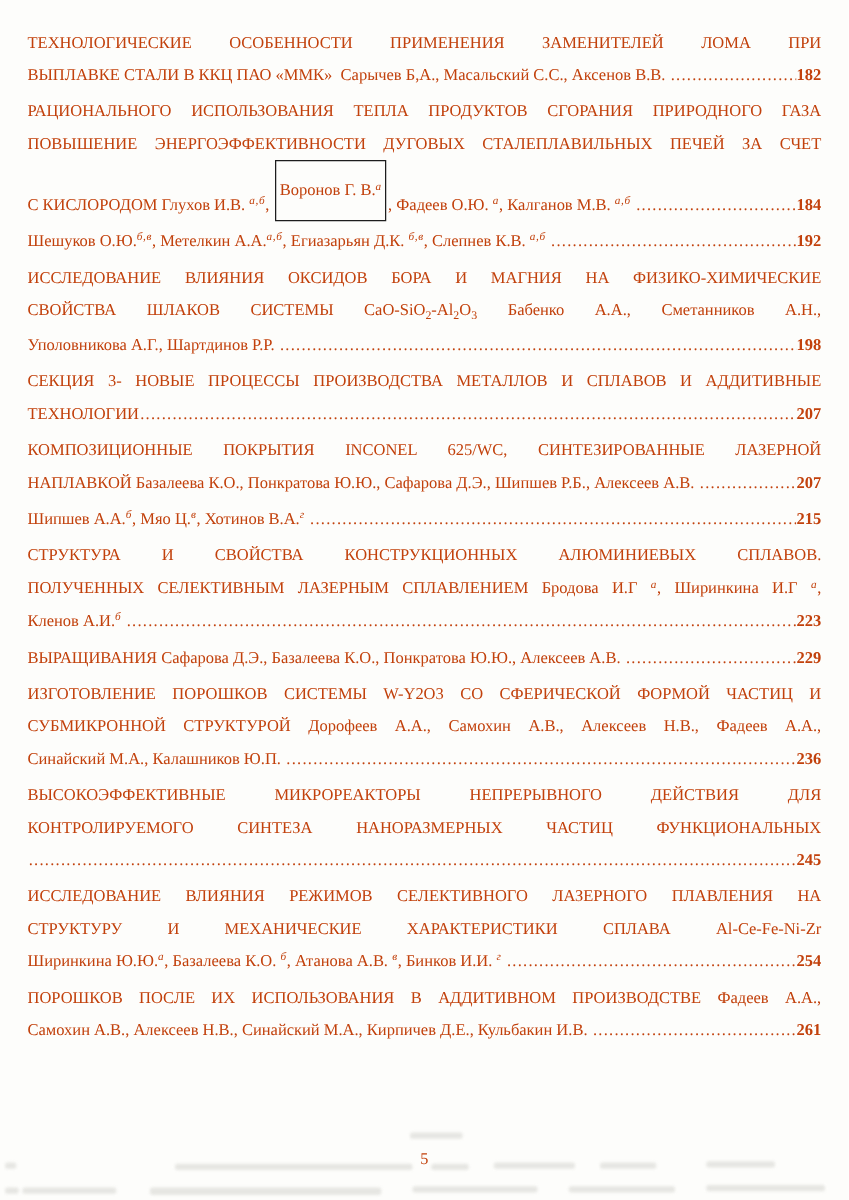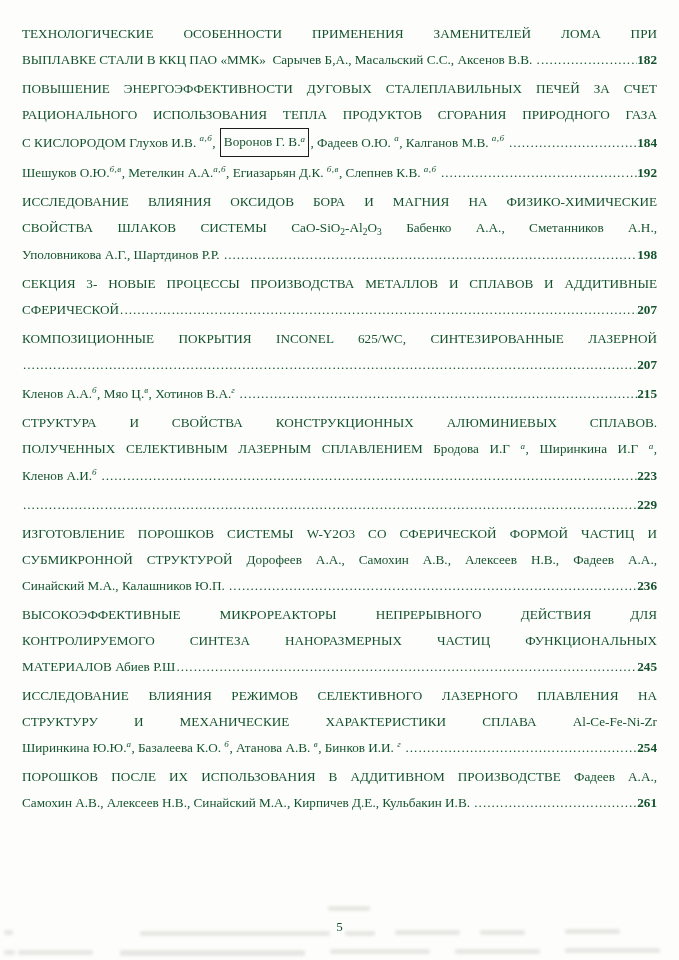--- a/index.html
+++ b/index.html
@@ -2,48 +2,48 @@
 <html><head>
 <meta charset="utf-8">
 <style>
   html,body{margin:0;padding:0;background:#ffffff;}
   .scan-page{
     position:relative;
     width:679px;height:960px;
     background:#fdfdfb;
     overflow:hidden;
     font-family:"Liberation Serif","DejaVu Serif",serif;
-    color:#14532d;
+    color:#c2410c;
   }
   .content{
     position:absolute;
     left:22px;top:21px;width:635px;
     font-size:13.2px;
     line-height:26px;
   }
   .entry{margin:0 0 3px 0;}
   .line{text-align:justify;}
   .line.just{text-align-last:justify;}
-  .line.last{display:flex;align-items:center;}
+  .line.last{display:flex;align-items:flex-end;}
   .line.last .t,.line.last .box{white-space:pre;}
   .t{white-space:normal;}
   .sup{
     font-size:9px;
     font-style:italic;
     position:relative;top:-4.5px;
     letter-spacing:.5px;
     white-space:pre;
   }
   .sub{
     font-size:9.5px;
     position:relative;top:2.5px;
   }
   .box{
     border:1.3px solid #1d1d1d;
-    padding:0 3px;
+    padding:10px 3px;
     margin:0 1px;
   }
   .leader{
     flex:1 1 auto;
     min-width:6px;
     overflow:hidden;
     white-space:nowrap;
     letter-spacing:1px;
     padding:0 1px;
   }
@@ -70,22 +70,22 @@
   <div class="content" id="toc">
       <div class="entry">
         <div class="line just"><span class="t">ТЕХНОЛОГИЧЕСКИЕ ОСОБЕННОСТИ ПРИМЕНЕНИЯ ЗАМЕНИТЕЛЕЙ ЛОМА ПРИ</span></div>
         <div class="line last">
           <span class="t">ВЫПЛАВКЕ СТАЛИ В ККЦ ПАО «ММК»  Сарычев Б,А., Масальский С.С., Аксенов В.В. </span>
           <span class="leader">....................................................................................................................................................................................................................................................................</span>
           <span class="pagenum">182</span>
         </div>
       </div>
       <div class="entry">
+        <div class="line just"><span class="t">РАЦИОНАЛЬНОГО ИСПОЛЬЗОВАНИЯ ТЕПЛА ПРОДУКТОВ СГОРАНИЯ ПРИРОДНОГО ГАЗА</span></div>
         <div class="line just"><span class="t">ПОВЫШЕНИЕ ЭНЕРГОЭФФЕКТИВНОСТИ ДУГОВЫХ СТАЛЕПЛАВИЛЬНЫХ ПЕЧЕЙ ЗА СЧЕТ</span></div>
-        <div class="line just"><span class="t">РАЦИОНАЛЬНОГО ИСПОЛЬЗОВАНИЯ ТЕПЛА ПРОДУКТОВ СГОРАНИЯ ПРИРОДНОГО ГАЗА</span></div>
         <div class="line last">
           <span class="t">С КИСЛОРОДОМ Глухов И.В. </span>
           <span class="sup">а,б</span>
           <span class="t">, </span>
           <span class="box"><span class="t">Воронов Г. В.</span><span class="sup">а</span></span>
           <span class="t">, Фадеев О.Ю. </span>
           <span class="sup">а</span>
           <span class="t">, Калганов М.В. </span>
           <span class="sup">а,б</span>
           <span class="t"> </span>
@@ -113,35 +113,36 @@
         <div class="line just"><span class="t">СВОЙСТВА ШЛАКОВ СИСТЕМЫ CaO-SiO</span><span class="sub">2</span><span class="t">-Al</span><span class="sub">2</span><span class="t">O</span><span class="sub">3</span><span class="t"> Бабенко А.А., Сметанников А.Н.,</span></div>
         <div class="line last">
           <span class="t">Уполовникова А.Г., Шартдинов Р.Р. </span>
           <span class="leader">....................................................................................................................................................................................................................................................................</span>
           <span class="pagenum">198</span>
         </div>
       </div>
       <div class="entry">
         <div class="line just"><span class="t">СЕКЦИЯ 3- НОВЫЕ ПРОЦЕССЫ ПРОИЗВОДСТВА МЕТАЛЛОВ И СПЛАВОВ И АДДИТИВНЫЕ</span></div>
         <div class="line last">
-          <span class="t">СФЕРИЧЕСКОЙ</span>
+          <span class="t">ТЕХНОЛОГИИ</span>
           <span class="leader">....................................................................................................................................................................................................................................................................</span>
           <span class="pagenum">207</span>
         </div>
       </div>
       <div class="entry">
         <div class="line just"><span class="t">КОМПОЗИЦИОННЫЕ ПОКРЫТИЯ INCONEL 625/WC, СИНТЕЗИРОВАННЫЕ ЛАЗЕРНОЙ</span></div>
         <div class="line last">
+          <span class="t">НАПЛАВКОЙ Базалеева К.О., Понкратова Ю.Ю., Сафарова Д.Э., Шипшев Р.Б., Алексеев А.В. </span>
           <span class="leader">....................................................................................................................................................................................................................................................................</span>
           <span class="pagenum">207</span>
         </div>
       </div>
       <div class="entry">
         <div class="line last">
-          <span class="t">Кленов А.А.</span>
+          <span class="t">Шипшев А.А.</span>
           <span class="sup">б</span>
           <span class="t">, Мяо Ц.</span>
           <span class="sup">в</span>
           <span class="t">, Хотинов В.А.</span>
           <span class="sup">г</span>
           <span class="t"> </span>
           <span class="leader">....................................................................................................................................................................................................................................................................</span>
           <span class="pagenum">215</span>
         </div>
       </div>
@@ -151,38 +152,38 @@
         <div class="line last">
           <span class="t">Кленов А.И.</span>
           <span class="sup">б</span>
           <span class="t"> </span>
           <span class="leader">....................................................................................................................................................................................................................................................................</span>
           <span class="pagenum">223</span>
         </div>
       </div>
       <div class="entry">
         <div class="line last">
+          <span class="t">ВЫРАЩИВАНИЯ Сафарова Д.Э., Базалеева К.О., Понкратова Ю.Ю., Алексеев А.В. </span>
           <span class="leader">....................................................................................................................................................................................................................................................................</span>
           <span class="pagenum">229</span>
         </div>
       </div>
       <div class="entry">
         <div class="line just"><span class="t">ИЗГОТОВЛЕНИЕ ПОРОШКОВ СИСТЕМЫ W-Y2O3 СО СФЕРИЧЕСКОЙ ФОРМОЙ ЧАСТИЦ И</span></div>
         <div class="line just"><span class="t">СУБМИКРОННОЙ СТРУКТУРОЙ Дорофеев А.А., Самохин А.В., Алексеев Н.В., Фадеев А.А.,</span></div>
         <div class="line last">
           <span class="t">Синайский М.А., Калашников Ю.П. </span>
           <span class="leader">....................................................................................................................................................................................................................................................................</span>
           <span class="pagenum">236</span>
         </div>
       </div>
       <div class="entry">
         <div class="line just"><span class="t">ВЫСОКОЭФФЕКТИВНЫЕ МИКРОРЕАКТОРЫ НЕПРЕРЫВНОГО ДЕЙСТВИЯ ДЛЯ</span></div>
         <div class="line just"><span class="t">КОНТРОЛИРУЕМОГО СИНТЕЗА НАНОРАЗМЕРНЫХ ЧАСТИЦ ФУНКЦИОНАЛЬНЫХ</span></div>
         <div class="line last">
-          <span class="t">МАТЕРИАЛОВ Абиев Р.Ш</span>
           <span class="leader">....................................................................................................................................................................................................................................................................</span>
           <span class="pagenum">245</span>
         </div>
       </div>
       <div class="entry">
         <div class="line just"><span class="t">ИССЛЕДОВАНИЕ ВЛИЯНИЯ РЕЖИМОВ СЕЛЕКТИВНОГО ЛАЗЕРНОГО ПЛАВЛЕНИЯ НА</span></div>
         <div class="line just"><span class="t">СТРУКТУРУ И МЕХАНИЧЕСКИЕ ХАРАКТЕРИСТИКИ СПЛАВА Al-Ce-Fe-Ni-Zr</span></div>
         <div class="line last">
           <span class="t">Ширинкина Ю.Ю.</span>
           <span class="sup">а</span>

